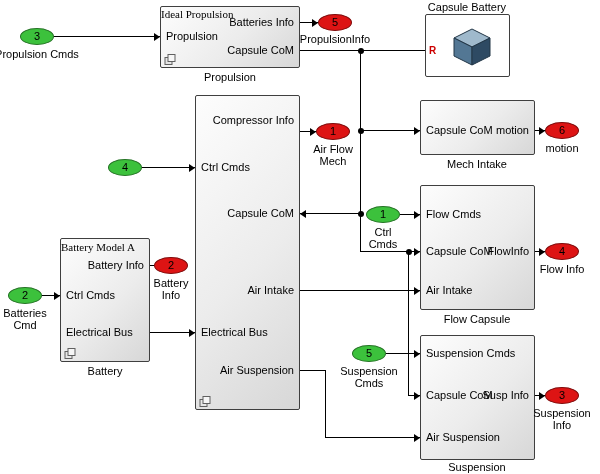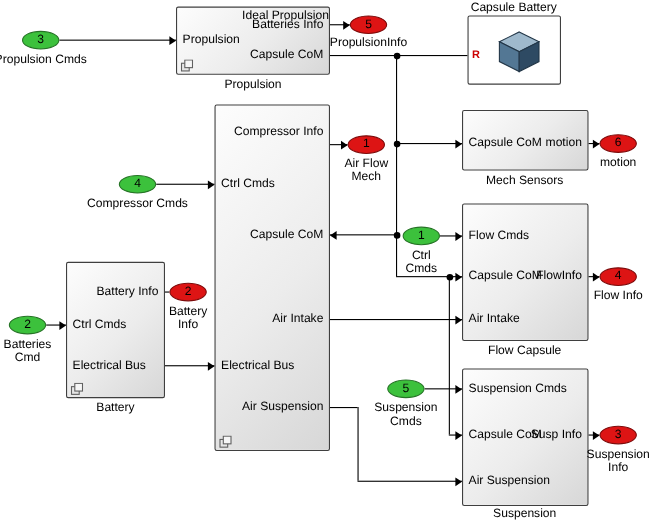--- a/index.html
+++ b/index.html
@@ -1,21 +1,21 @@
 <!DOCTYPE html>
 <html style="--inport-fill: #3cc13c; --inport-border: #267326; --outport-fill: #dd1414; --outport-border: #7e0b0b; --block-border: #3f3f3f; --line: #000000; --rport: #cc0000; --cube-top: #9fb9cc; --cube-left: #537794; --cube-right: #2e4a63;"><head>
 <meta charset="utf-8">
 <style>
   html,body{margin:0;padding:0;background:#fff;}
   .canvas{position:relative;width:600px;height:474px;background:#ffffff;overflow:hidden;
           font-family:"Liberation Sans",sans-serif;font-size:11px;line-height:13px;color:#000;}
   .block{position:absolute;box-sizing:border-box;border:1px solid var(--block-border);
          border-radius:2px;background:linear-gradient(135deg,#fdfdfd 0%,#ececec 55%,#d7d7d7 100%);}
   .block.white{background:#ffffff;}
-  .block-title{position:absolute;left:0;right:0;text-align:right;white-space:nowrap;overflow:hidden;}
+  .block-title{position:absolute;left:0;right:0;text-align:left;white-space:nowrap;overflow:hidden;font-family:Liberation Serif, serif;}
   .pl{position:absolute;left:5px;white-space:nowrap;}
   .pr{position:absolute;right:5px;white-space:nowrap;text-align:right;}
   .xlabel{position:absolute;text-align:center;white-space:pre-line;line-height:12px;}
   .oval{position:absolute;width:34px;height:17px;box-sizing:border-box;border-radius:50%;
         border:1px solid;text-align:center;line-height:15px;}
   .oval.in{background:var(--inport-fill);border-color:var(--inport-border);}
   .oval.out{background:var(--outport-fill);border-color:var(--outport-border);}
   .hline{position:absolute;height:1px;background:var(--line);}
   .vline{position:absolute;width:1px;background:var(--line);}
   .dot{position:absolute;width:6px;height:6px;border-radius:50%;background:var(--line);}
@@ -110,35 +110,36 @@
     <div class="pr" style="top:188px">Air Intake</div>
     <div class="pl" style="top:230px">Electrical Bus</div>
     <div class="pr" style="top:268px">Air Suspension</div>
     <svg class="badge" style="left:3px;top:300px" width="12" height="12">
       <rect x="1" y="3.5" width="7" height="7" fill="#e6e6e6" stroke="#606060"></rect>
       <rect x="4" y="0.5" width="7" height="7" fill="#f6f6f6" stroke="#606060"></rect>
     </svg>
   </div>
 
   <div class="block" style="left:60px;top:238px;width:90px;height:124px">
+    <div class="block-title" style="top:2px">Battery Model A</div>
     <div class="pr" style="top:20px">Battery Info</div>
     <div class="pl" style="top:50px">Ctrl Cmds</div>
     <div class="pl" style="top:87px">Electrical Bus</div>
     <svg class="badge" style="left:3px;top:109px" width="12" height="12">
       <rect x="1" y="3.5" width="7" height="7" fill="#e6e6e6" stroke="#606060"></rect>
       <rect x="4" y="0.5" width="7" height="7" fill="#f6f6f6" stroke="#606060"></rect>
     </svg>
   </div>
   <div class="xlabel" style="left:55px;top:365px;width:100px">Battery</div>
 
   <div class="block" style="left:420px;top:100px;width:115px;height:55px">
     <div class="pl" style="top:23px">Capsule CoM</div>
     <div class="pr" style="top:23px">motion</div>
   </div>
-  <div class="xlabel" style="left:427px;top:158px;width:100px">Mech Sensors</div>
+  <div class="xlabel" style="left:427px;top:158px;width:100px">Mech Intake</div>
 
   <div class="block" style="left:420px;top:185px;width:115px;height:125px">
     <div class="pl" style="top:22px">Flow Cmds</div>
     <div class="pl" style="top:59px">Capsule CoM</div>
     <div class="pl" style="top:98px">Air Intake</div>
     <div class="pr" style="top:59px">FlowInfo</div>
   </div>
   <div class="xlabel" style="left:427px;top:313px;width:100px">Flow Capsule</div>
 
   <div class="block" style="left:420px;top:335px;width:115px;height:125px">
@@ -153,21 +154,20 @@
   <div class="xlabel" style="left:-6px;top:48px;width:86px">Propulsion Cmds</div>
 
   <div class="oval out" style="left:318px;top:14px"><span>5</span></div>
   <div class="xlabel" style="left:285px;top:33px;width:100px">PropulsionInfo</div>
 
   <div class="oval out" style="left:316px;top:123px"><span>1</span></div>
   <div class="xlabel" style="left:303px;top:143px;width:60px">Air Flow
 Mech</div>
 
   <div class="oval in" style="left:108px;top:159px"><span>4</span></div>
-  <div class="xlabel" style="left:65px;top:179px;width:120px">Compressor Cmds</div>
 
   <div class="oval in" style="left:366px;top:206px"><span>1</span></div>
   <div class="xlabel" style="left:353px;top:226px;width:60px">Ctrl
 Cmds</div>
 
   <div class="oval out" style="left:545px;top:122px"><span>6</span></div>
   <div class="xlabel" style="left:512px;top:142px;width:100px">motion</div>
 
   <div class="oval out" style="left:545px;top:243px"><span>4</span></div>
   <div class="xlabel" style="left:522px;top:263px;width:80px">Flow Info</div>

